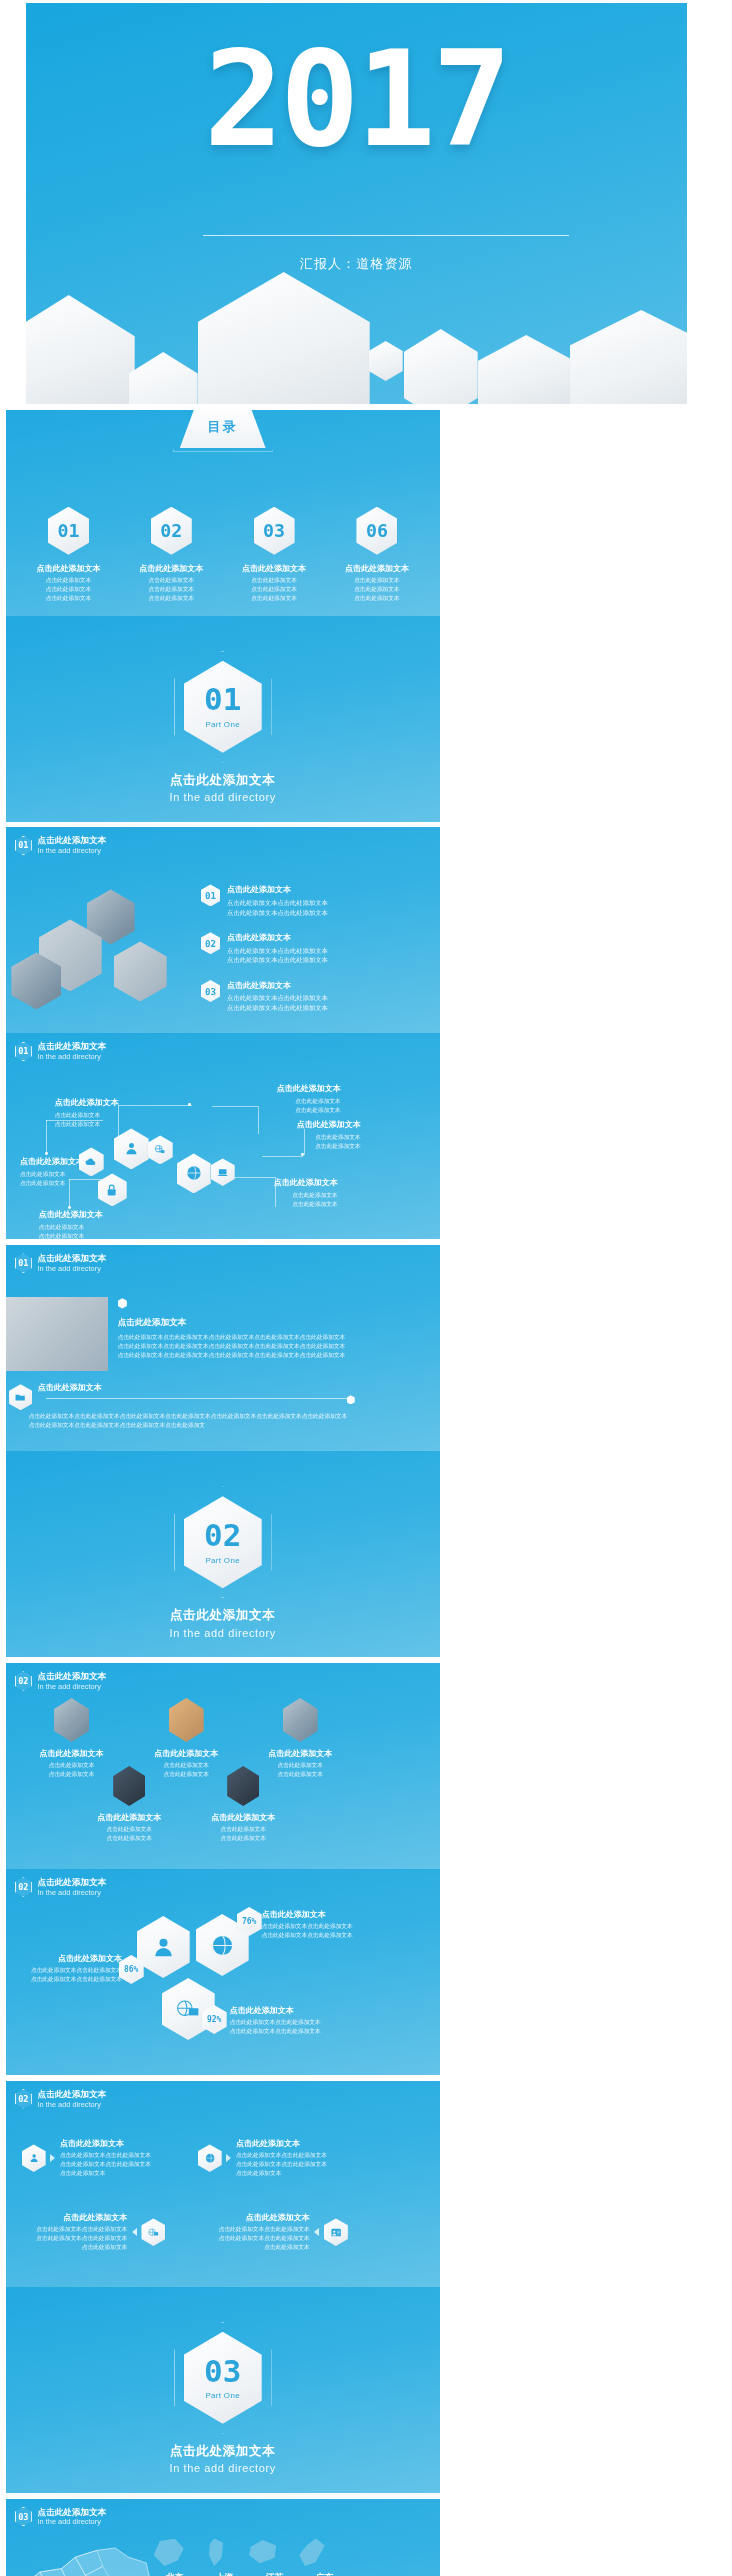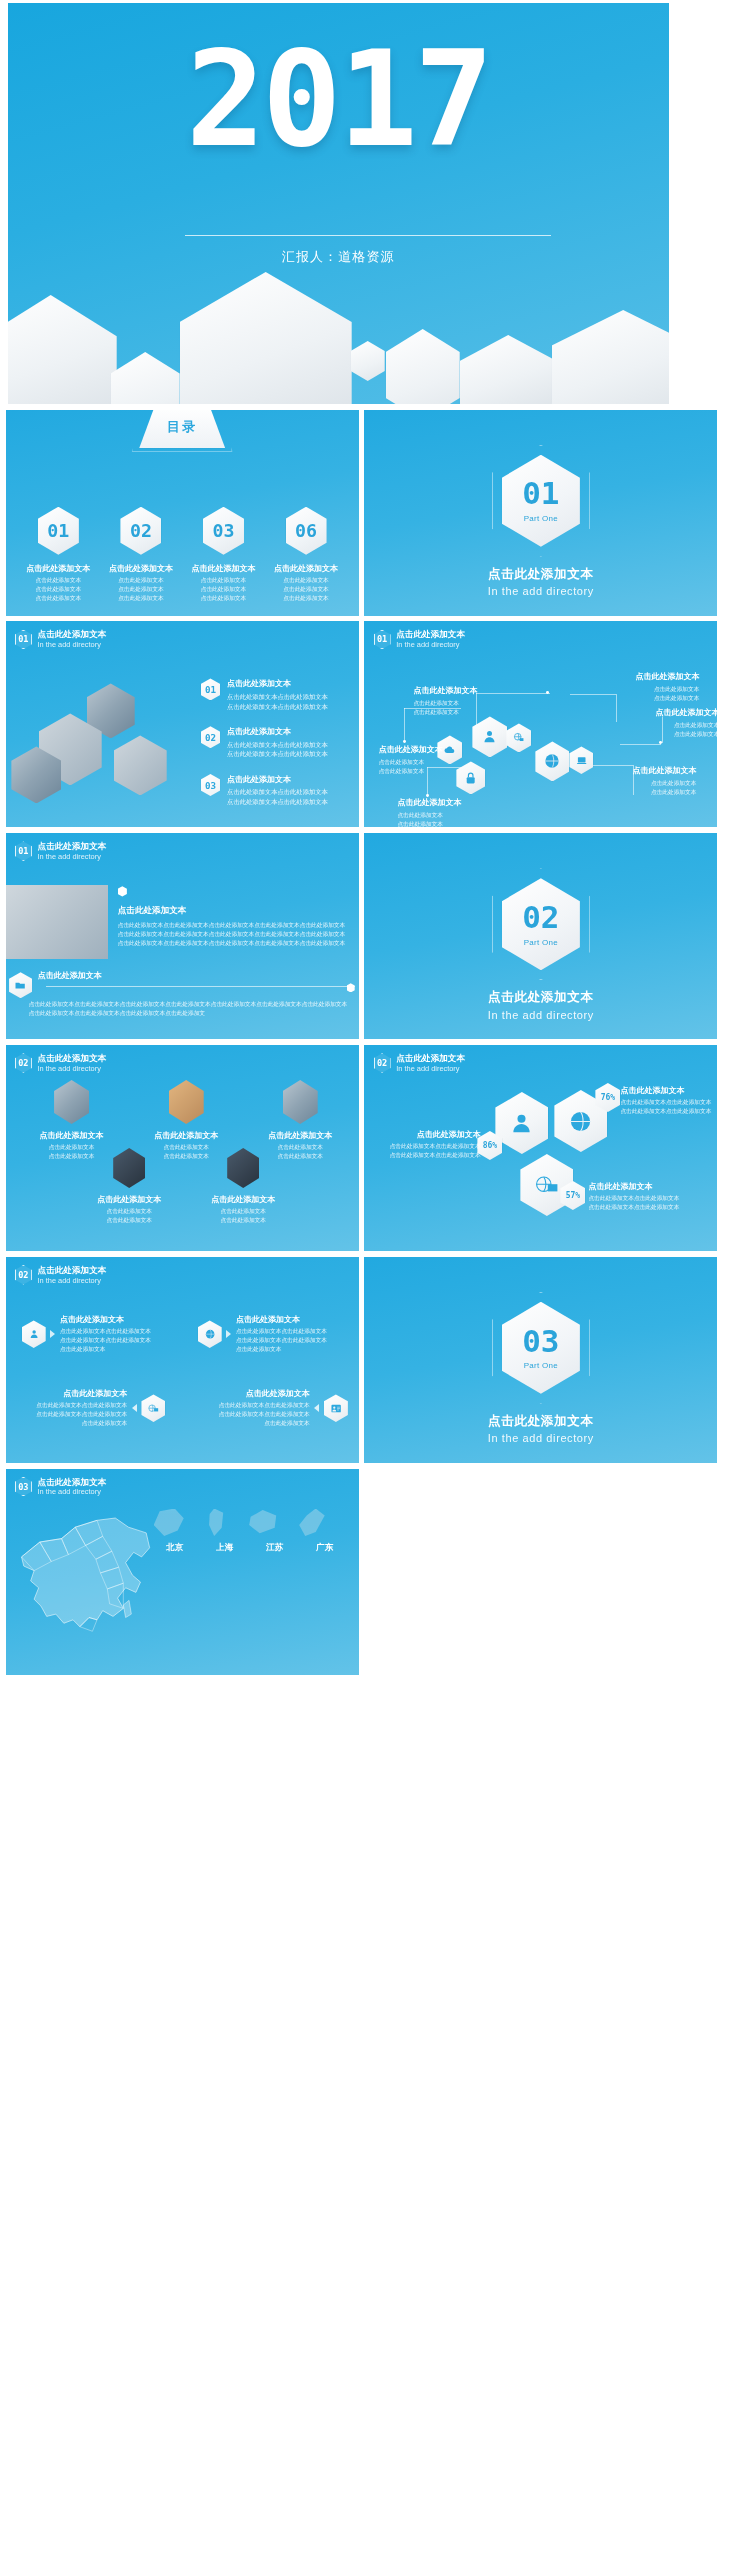--- a/index.html
+++ b/index.html
@@ -11,28 +11,28 @@
     -webkit-font-smoothing: antialiased;
   }
   .deck { width: 733px; display: block; }
 
   
   .slide {
     position: relative;
     overflow: hidden;
     background: linear-gradient(170deg, #22a9e0 0%, #35b2e3 45%, #63c3e8 100%);
   }
-  .slide.half { width: 353px; height: 206px; float: left; }
+  .slide.half { width: 434px; height: 206px; float: left; }
   .row { width: 733px; overflow: hidden; padding: 2.9px 5.7px; }
   .row:after { content: ""; display: table; clear: both; }
   .gap { width: 5.7px; height: 206px; float: left; background: #fff; }
 
   
   .title-slide {
-    width: 661px; height: 401px; margin: 0 2px;
+    width: 661px; height: 401px; margin: 0 20px;
     position: relative; overflow: hidden;
     background: linear-gradient(165deg, #18a6de 0%, #2aaee1 40%, #57bfe7 100%);
   }
   .title-slide .year {
     position: absolute; top: 34px; left: 0; right: 0;
     text-align: center;
     font-size: 132px; line-height: .95;
     font-weight: 700; color: #fff; letter-spacing: -3.4px;
     text-shadow: 0 4.6px 8px rgba(0,60,100,.22);
     font-family: "DejaVu Sans Mono", monospace;
@@ -40,21 +40,21 @@
   .title-slide .subtitle {
     position: absolute; top: 183px; left: 0; right: 0;
     text-align: center; color: #fff; font-size: 28px; font-weight: 400;
     letter-spacing: 1.1px; text-shadow: 0 1.7px 3.4px rgba(0,60,100,.18);
   }
   .title-slide .rule {
     position: absolute; top: 232px; left: 177px; width: 366px; height: 1.1px;
     background: rgba(255,255,255,.75);
   }
   .title-slide .presenter {
-    position: absolute; top: 245px; left: 0; right: 0; text-align: center;
+    position: absolute; top: 252px; left: 0; right: 0; text-align: center;
     color: #fff; font-size: 13px; letter-spacing: 1.1px;
   }
   
   .poly-band { position: absolute; left: 0; right: 0; bottom: 0; height: 172px; }
   .poly {
     position: absolute; background: linear-gradient(160deg,#ffffff 0%,#eef2f5 60%,#dfe5ea 100%);
     box-shadow: 0 -2.3px 5.7px rgba(0,60,100,.08);
   }
   .pent {
     clip-path: polygon(50% 0%, 100% 38%, 100% 100%, 0% 100%, 0% 38%);
@@ -504,21 +504,21 @@
     </div>
     <div class="hexcard" style="position:absolute;left:156px;top:109px;width:53px;height:62px;">
       <svg width="24" height="22" viewBox="0 0 30 26" fill="none" stroke="#2ca8de" stroke-width="1.4">
             <circle cx="11" cy="12" r="9"></circle>
             <path d="M2 12h18M11 3c3.5 5 3.5 13 0 18"></path>
             <rect x="16" y="12" width="12" height="9" fill="#2ca8de" stroke="none"></rect>
           </svg>
     </div>
     <div class="pct" style="position:absolute;left:113px;top:86px;">86%</div>
     <div class="pct" style="position:absolute;left:231px;top:38px;">76%</div>
-    <div class="pct" style="position:absolute;left:196px;top:136px;">57%</div>
+    <div class="pct" style="position:absolute;left:196px;top:136px;">92%</div>
 
     <div style="position:absolute;left:10.3px;top:84px;width:106px;text-align:right;">
       <div class="ttl-cn">点击此处添加文本</div>
       <div class="body-sm">点击此处添加文本点击此处添加文本</div>
       <div class="body-sm">点击此处添加文本点击此处添加文本</div>
     </div>
     <div style="position:absolute;left:256px;top:40px;width:103px;">
       <div class="ttl-cn">点击此处添加文本</div>
       <div class="body-sm">点击此处添加文本点击此处添加文本</div>
       <div class="body-sm">点击此处添加文本点击此处添加文本</div>

